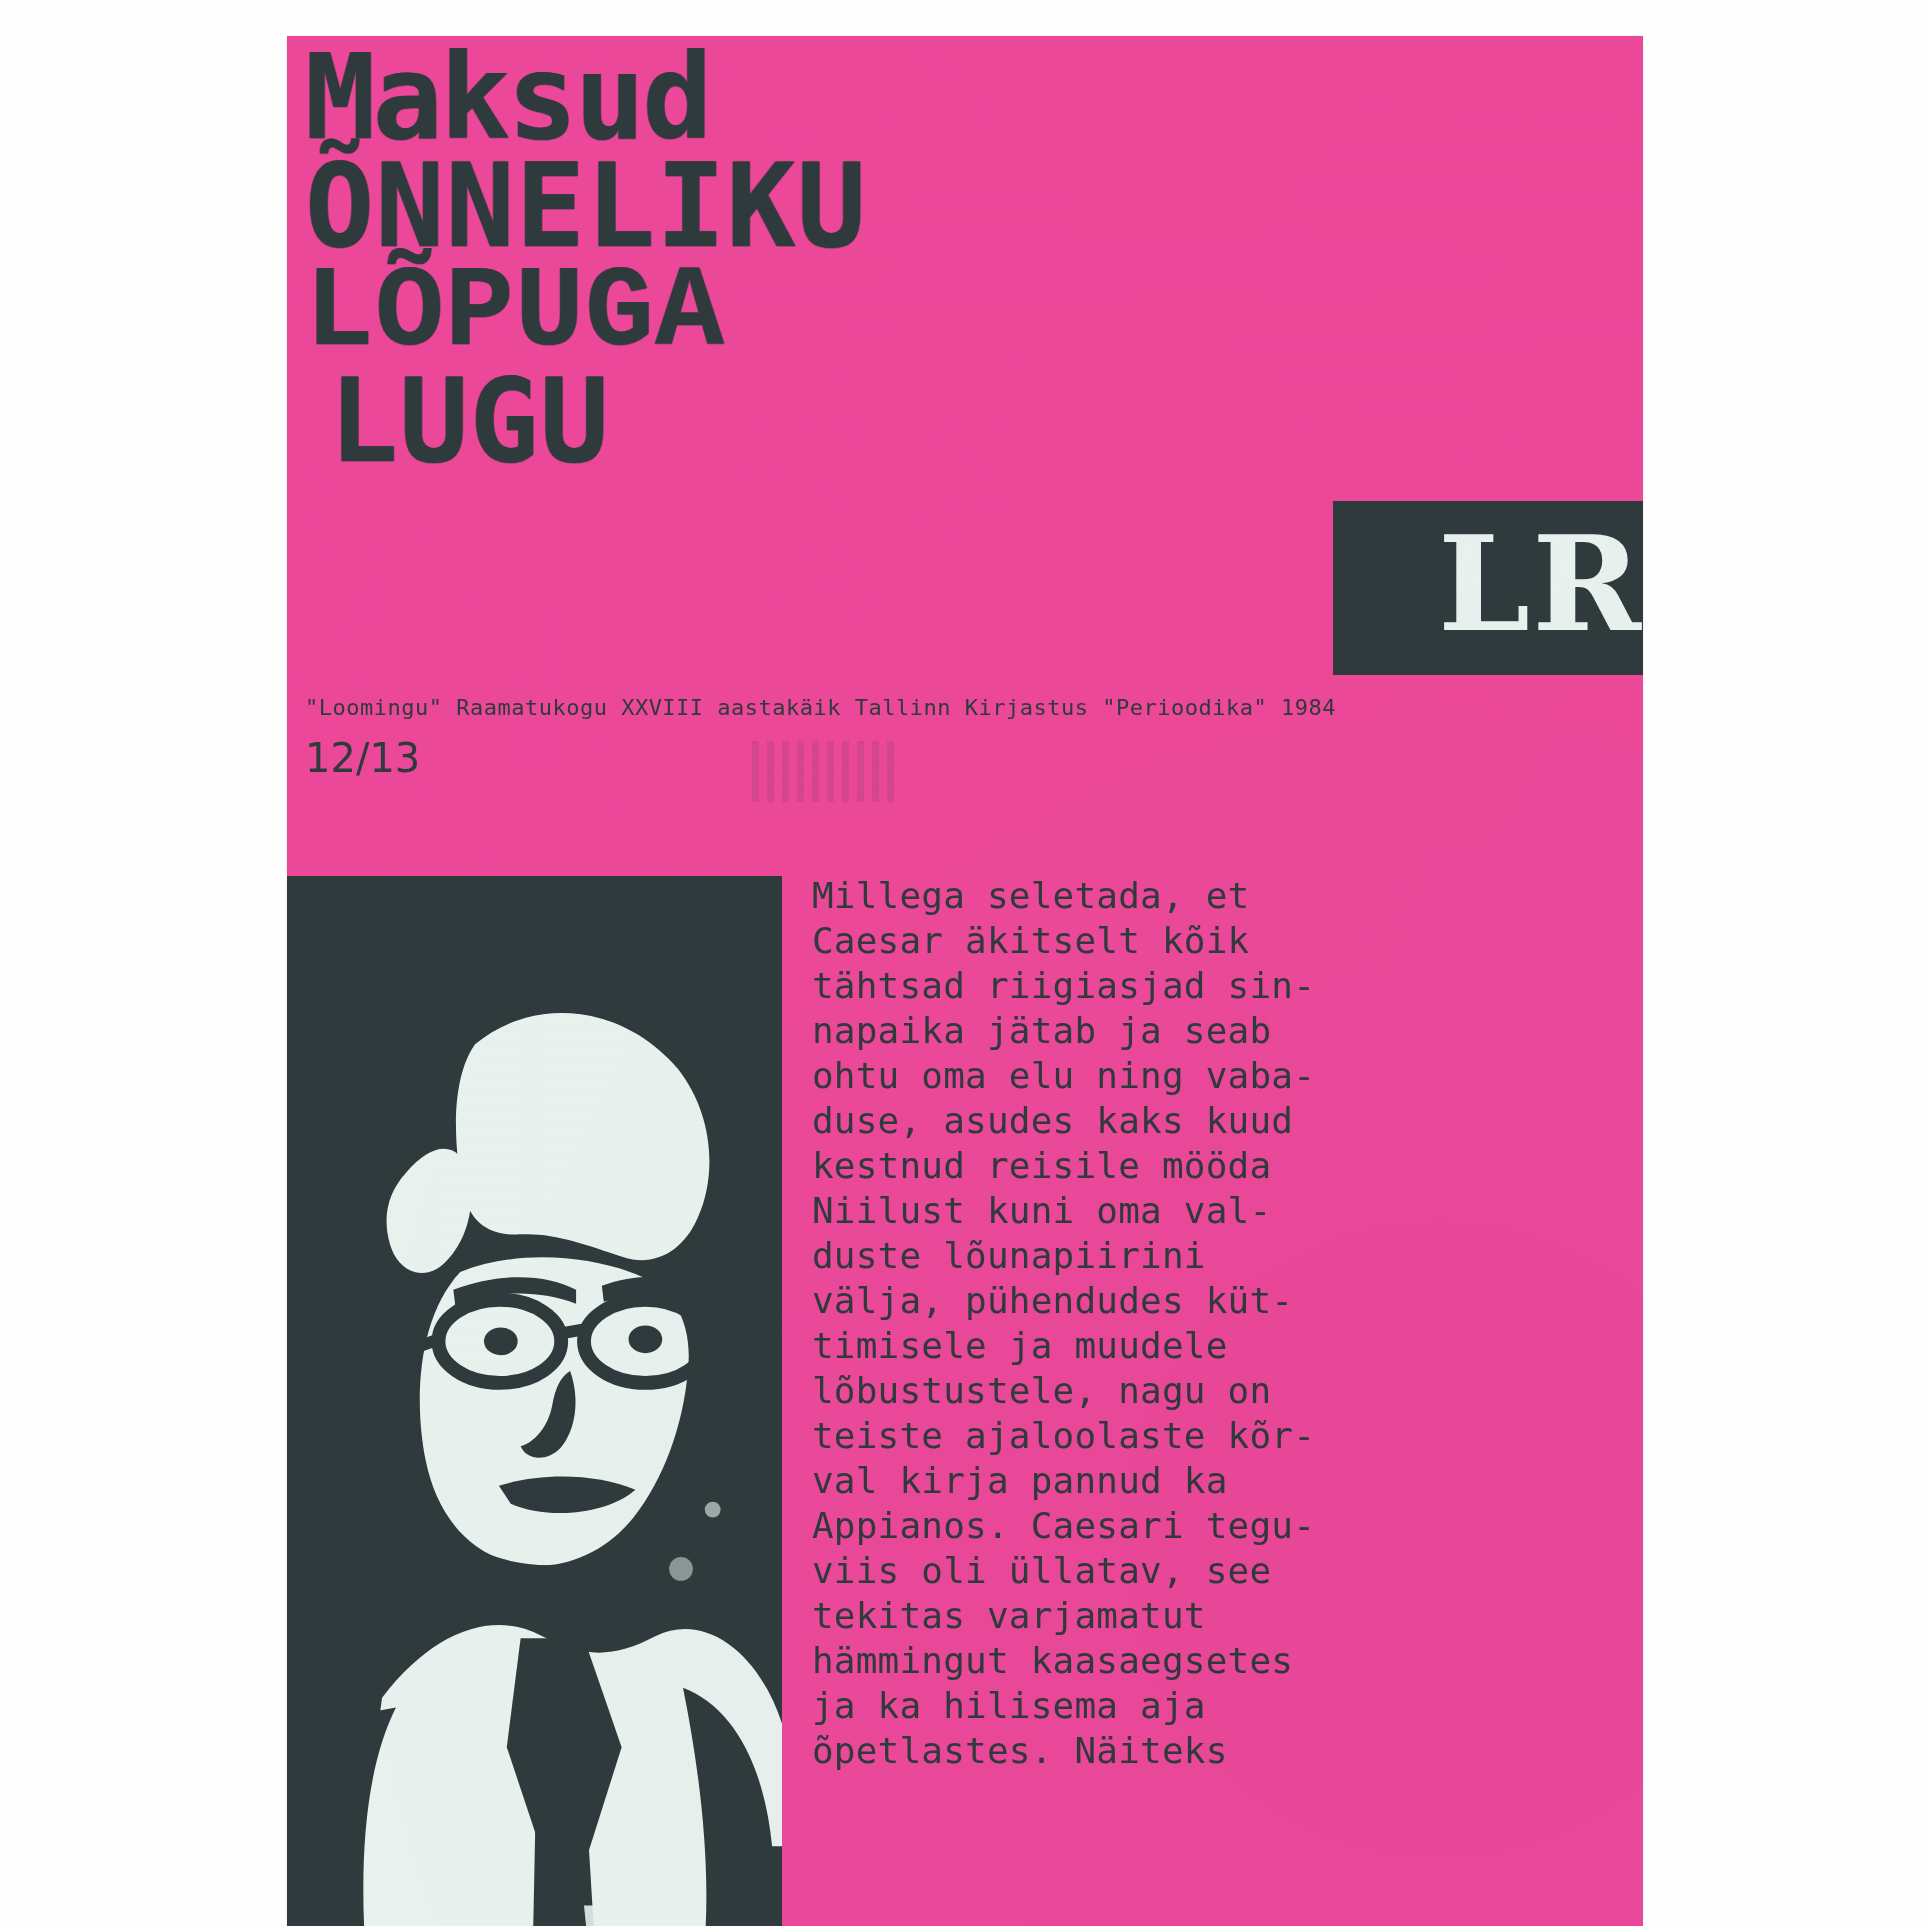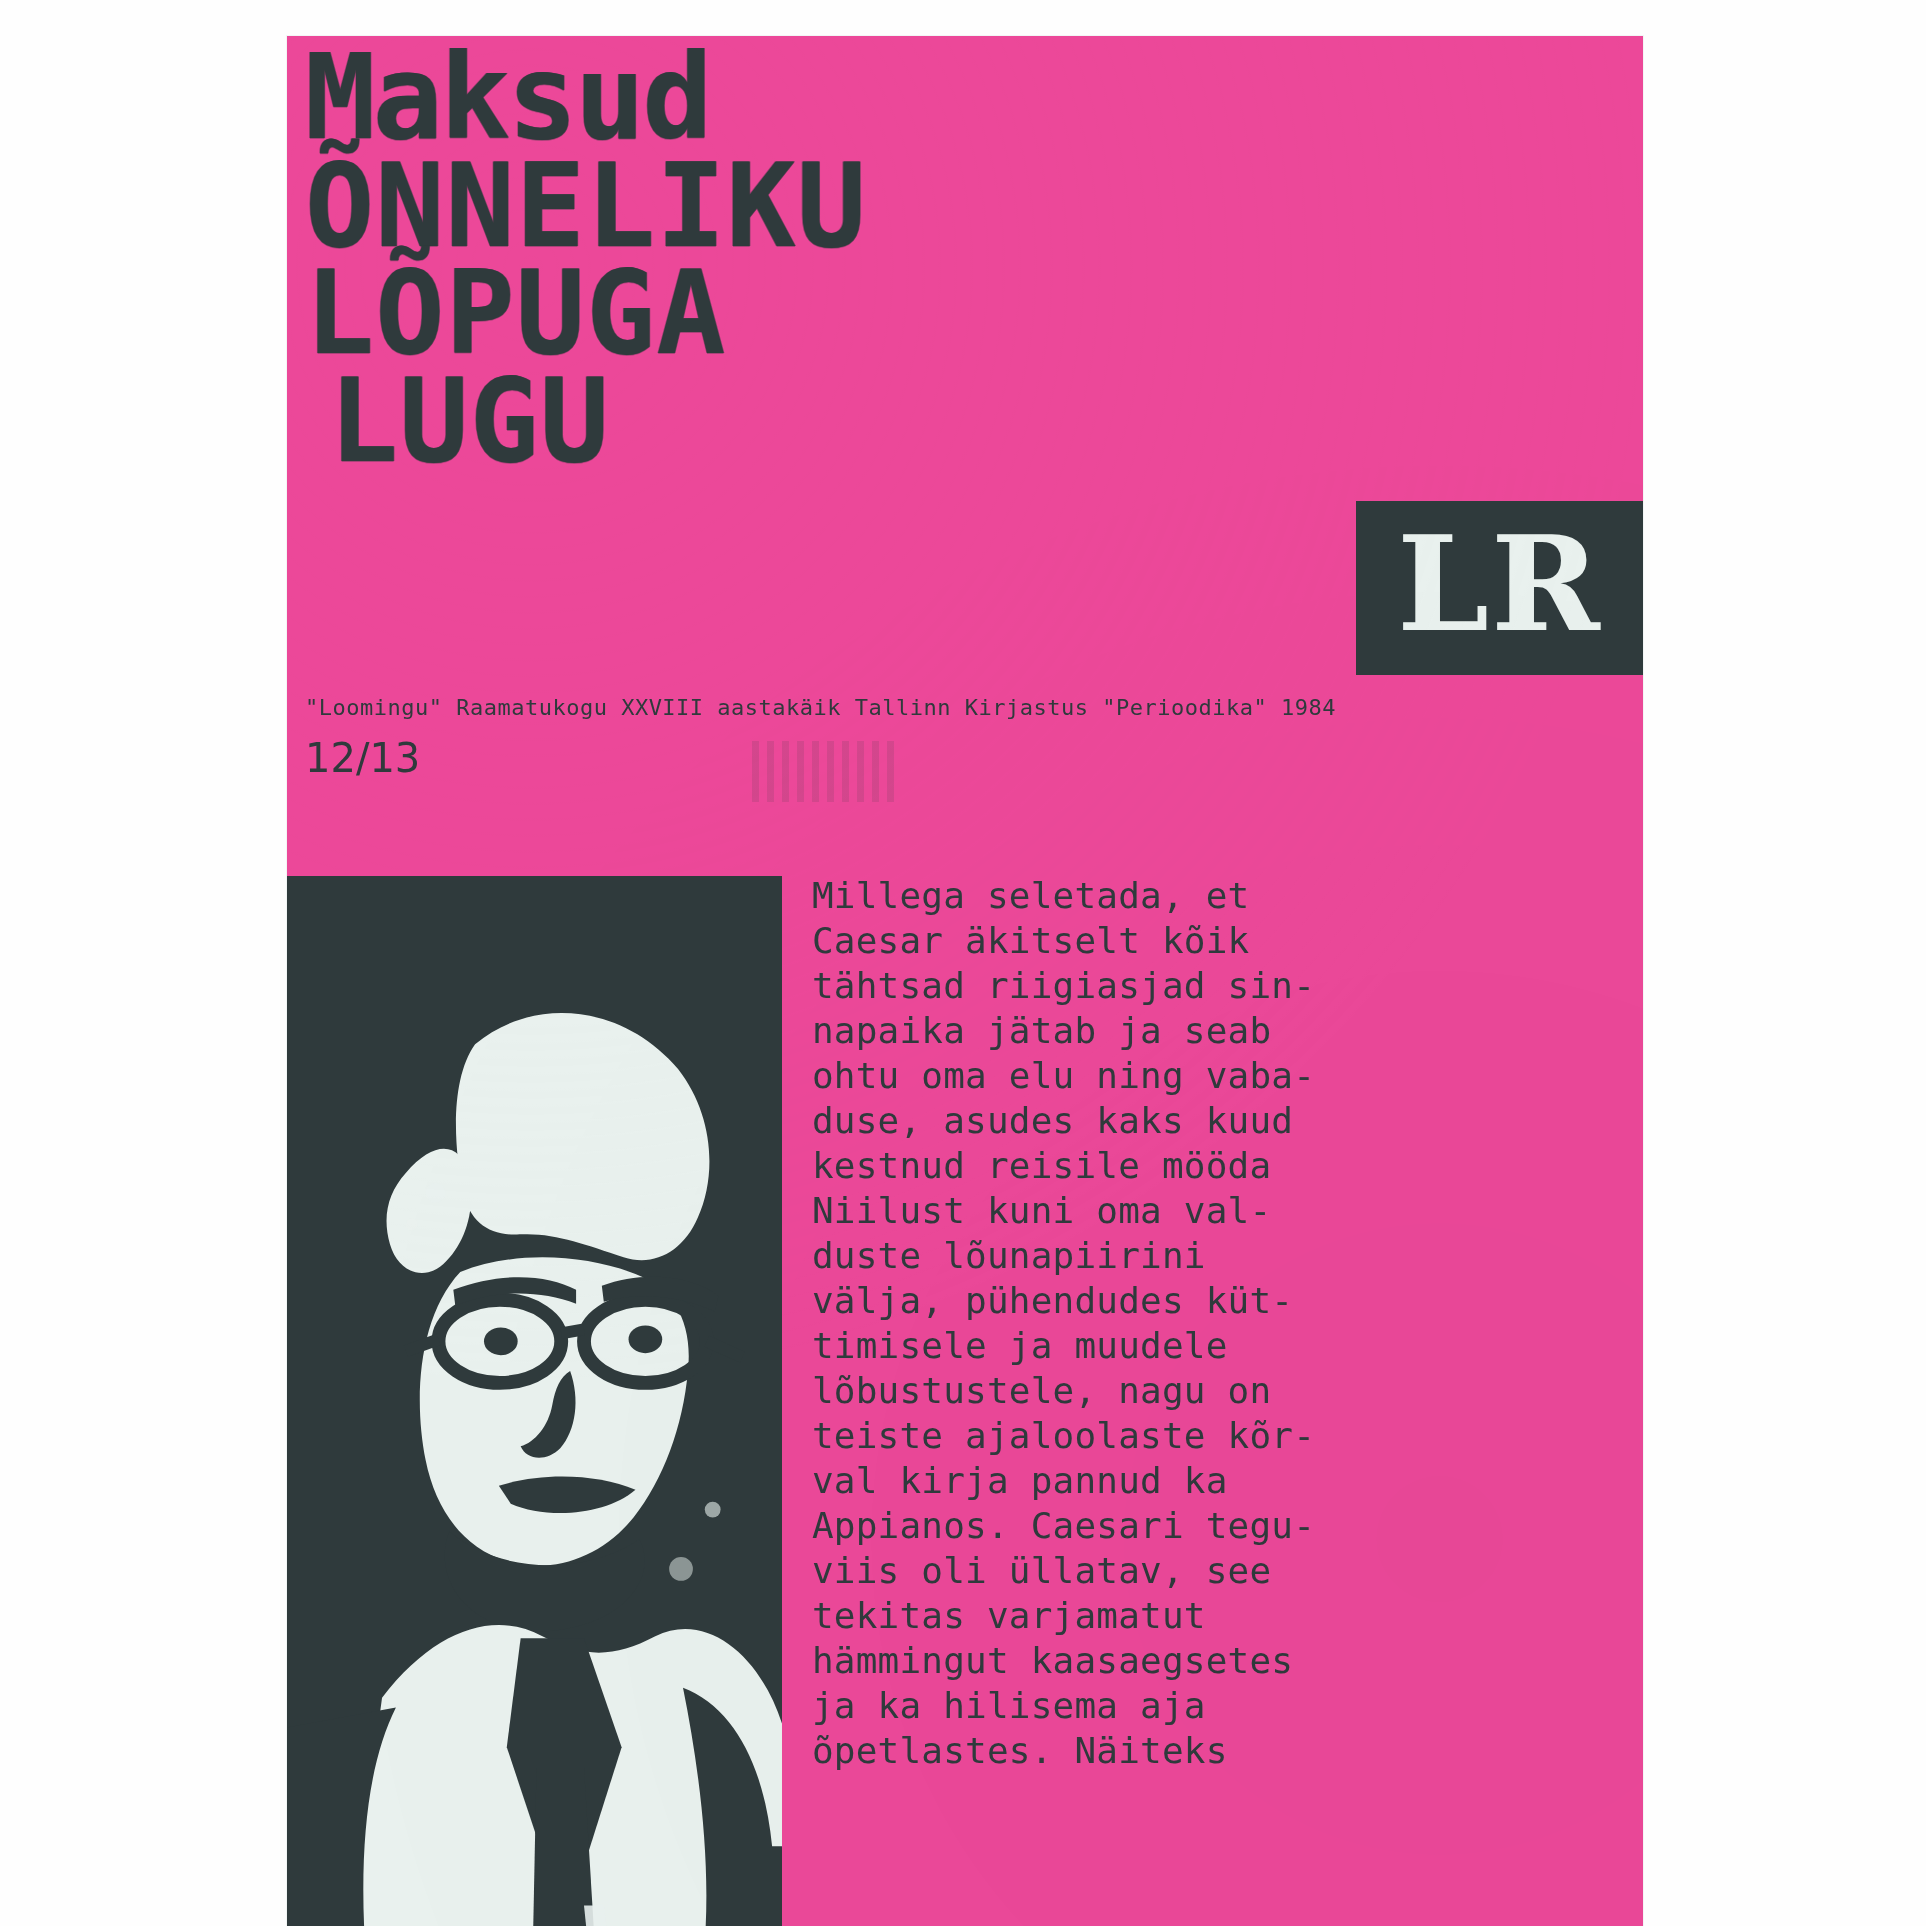--- a/index.html
+++ b/index.html
@@ -66,35 +66,35 @@
     white-space: nowrap;
     text-shadow:
       0.8px 0 0 rgba(47,58,60,0.55),
       -0.8px 0 0 rgba(47,58,60,0.45),
       0 0.8px 0 rgba(47,58,60,0.35);
   }
 
   .t-author1 { font-size: 117px; letter-spacing: -3px; }
   .t-author2 { font-size: 117px; letter-spacing: -3px; }
   .t-title1  { font-size: 115px; letter-spacing: 1px; }
-  .t-title2  { font-size: 115px; letter-spacing: 1px; }
+  .t-title2  { font-size: 115px; letter-spacing: 1px; font-family: Liberation Mono, monospace; }
   .t-title3  { font-size: 115px; letter-spacing: 1px; padding-left: 42px; }
 
   
   .lr-logo {
     position: absolute;
     right: 0px;
     top: 465px;
-    width: 287px;
+    width: 310px;
     height: 174px;
     background: #2f3a3c;
     color: #e9f1ee;
     display: flex;
     align-items: center;
-    justify-content: center;
+    justify-content: flex-end;
   }
   .lr-logo span {
     font-family: "DejaVu Serif", serif;
     font-weight: bold;
     font-size: 131px;
     line-height: 1;
     letter-spacing: 2px;
     transform: translateY(-4px);
   }
 

